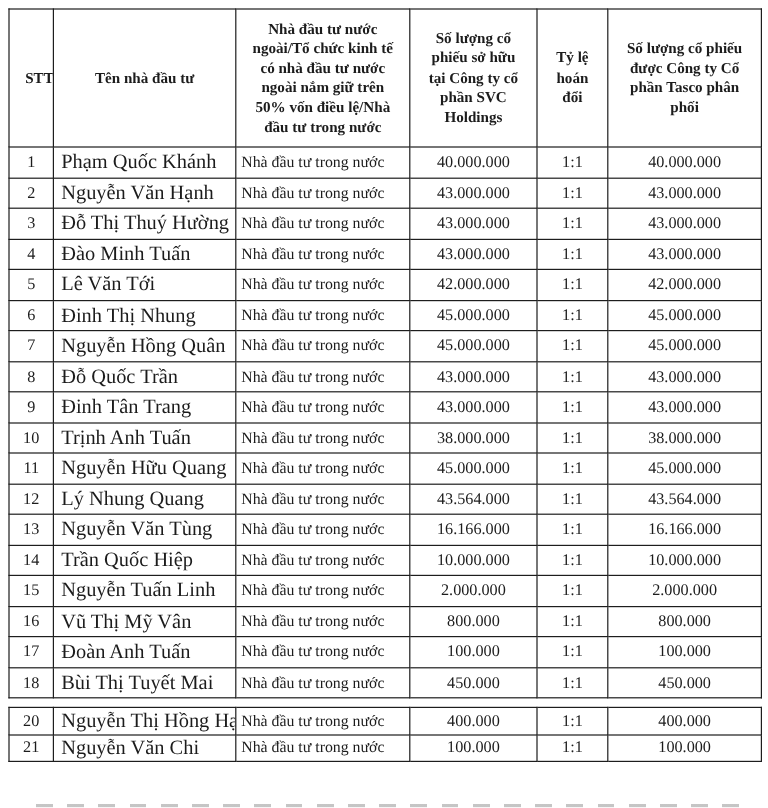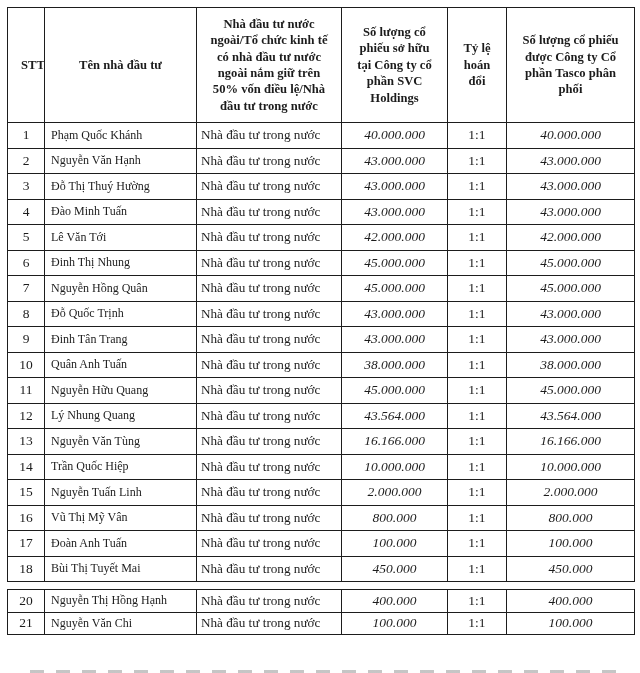--- a/index.html
+++ b/index.html
@@ -36,23 +36,23 @@
     font-size: 12.6px;
     line-height: 1.3;
     text-align: center;
     white-space: normal;
     height: 110px;
     padding: 2px 13px;
   }
   .seg1 td { height: 24.5px; }
   .seg2 td { height: 21.5px; }
   td.c-stt   { text-align: center; font-size: 13.5px; }
-  td.c-name  { text-align: left; font-size: 12px; padding-left: 6px; }
+  td.c-name  { text-align: left; font-size: 17px; padding-left: 6px; }
   td.c-type  { text-align: left; font-size: 13.2px; padding-left: 4px; }
-  td.c-num   { text-align: center; font-size: 13.5px; font-style: italic; }
+  td.c-num   { text-align: center; font-size: 13.5px; }
   td.c-ratio { text-align: center; font-size: 13.5px; margin-top: 24px; }
   .cutoff-strip {
     position: absolute;
     left: 30px;
     right: 20px;
     bottom: 0;
     height: 3px;
     background: repeating-linear-gradient(
       90deg,
       rgba(90,90,90,0.35) 0 14px,
@@ -136,37 +136,37 @@
         <tr>
           <td class="c-stt">7</td>
           <td class="c-name">Nguyễn Hồng Quân</td>
           <td class="c-type">Nhà đầu tư trong nước</td>
           <td class="c-num">45.000.000</td>
           <td class="c-ratio">1:1</td>
           <td class="c-num">45.000.000</td>
         </tr>
         <tr>
           <td class="c-stt">8</td>
-          <td class="c-name">Đỗ Quốc Trịnh</td>
+          <td class="c-name">Đỗ Quốc Trần</td>
           <td class="c-type">Nhà đầu tư trong nước</td>
           <td class="c-num">43.000.000</td>
           <td class="c-ratio">1:1</td>
           <td class="c-num">43.000.000</td>
         </tr>
         <tr>
           <td class="c-stt">9</td>
           <td class="c-name">Đinh Tân Trang</td>
           <td class="c-type">Nhà đầu tư trong nước</td>
           <td class="c-num">43.000.000</td>
           <td class="c-ratio">1:1</td>
           <td class="c-num">43.000.000</td>
         </tr>
         <tr>
           <td class="c-stt">10</td>
-          <td class="c-name">Quân Anh Tuấn</td>
+          <td class="c-name">Trịnh Anh Tuấn</td>
           <td class="c-type">Nhà đầu tư trong nước</td>
           <td class="c-num">38.000.000</td>
           <td class="c-ratio">1:1</td>
           <td class="c-num">38.000.000</td>
         </tr>
         <tr>
           <td class="c-stt">11</td>
           <td class="c-name">Nguyễn Hữu Quang</td>
           <td class="c-type">Nhà đầu tư trong nước</td>
           <td class="c-num">45.000.000</td>

